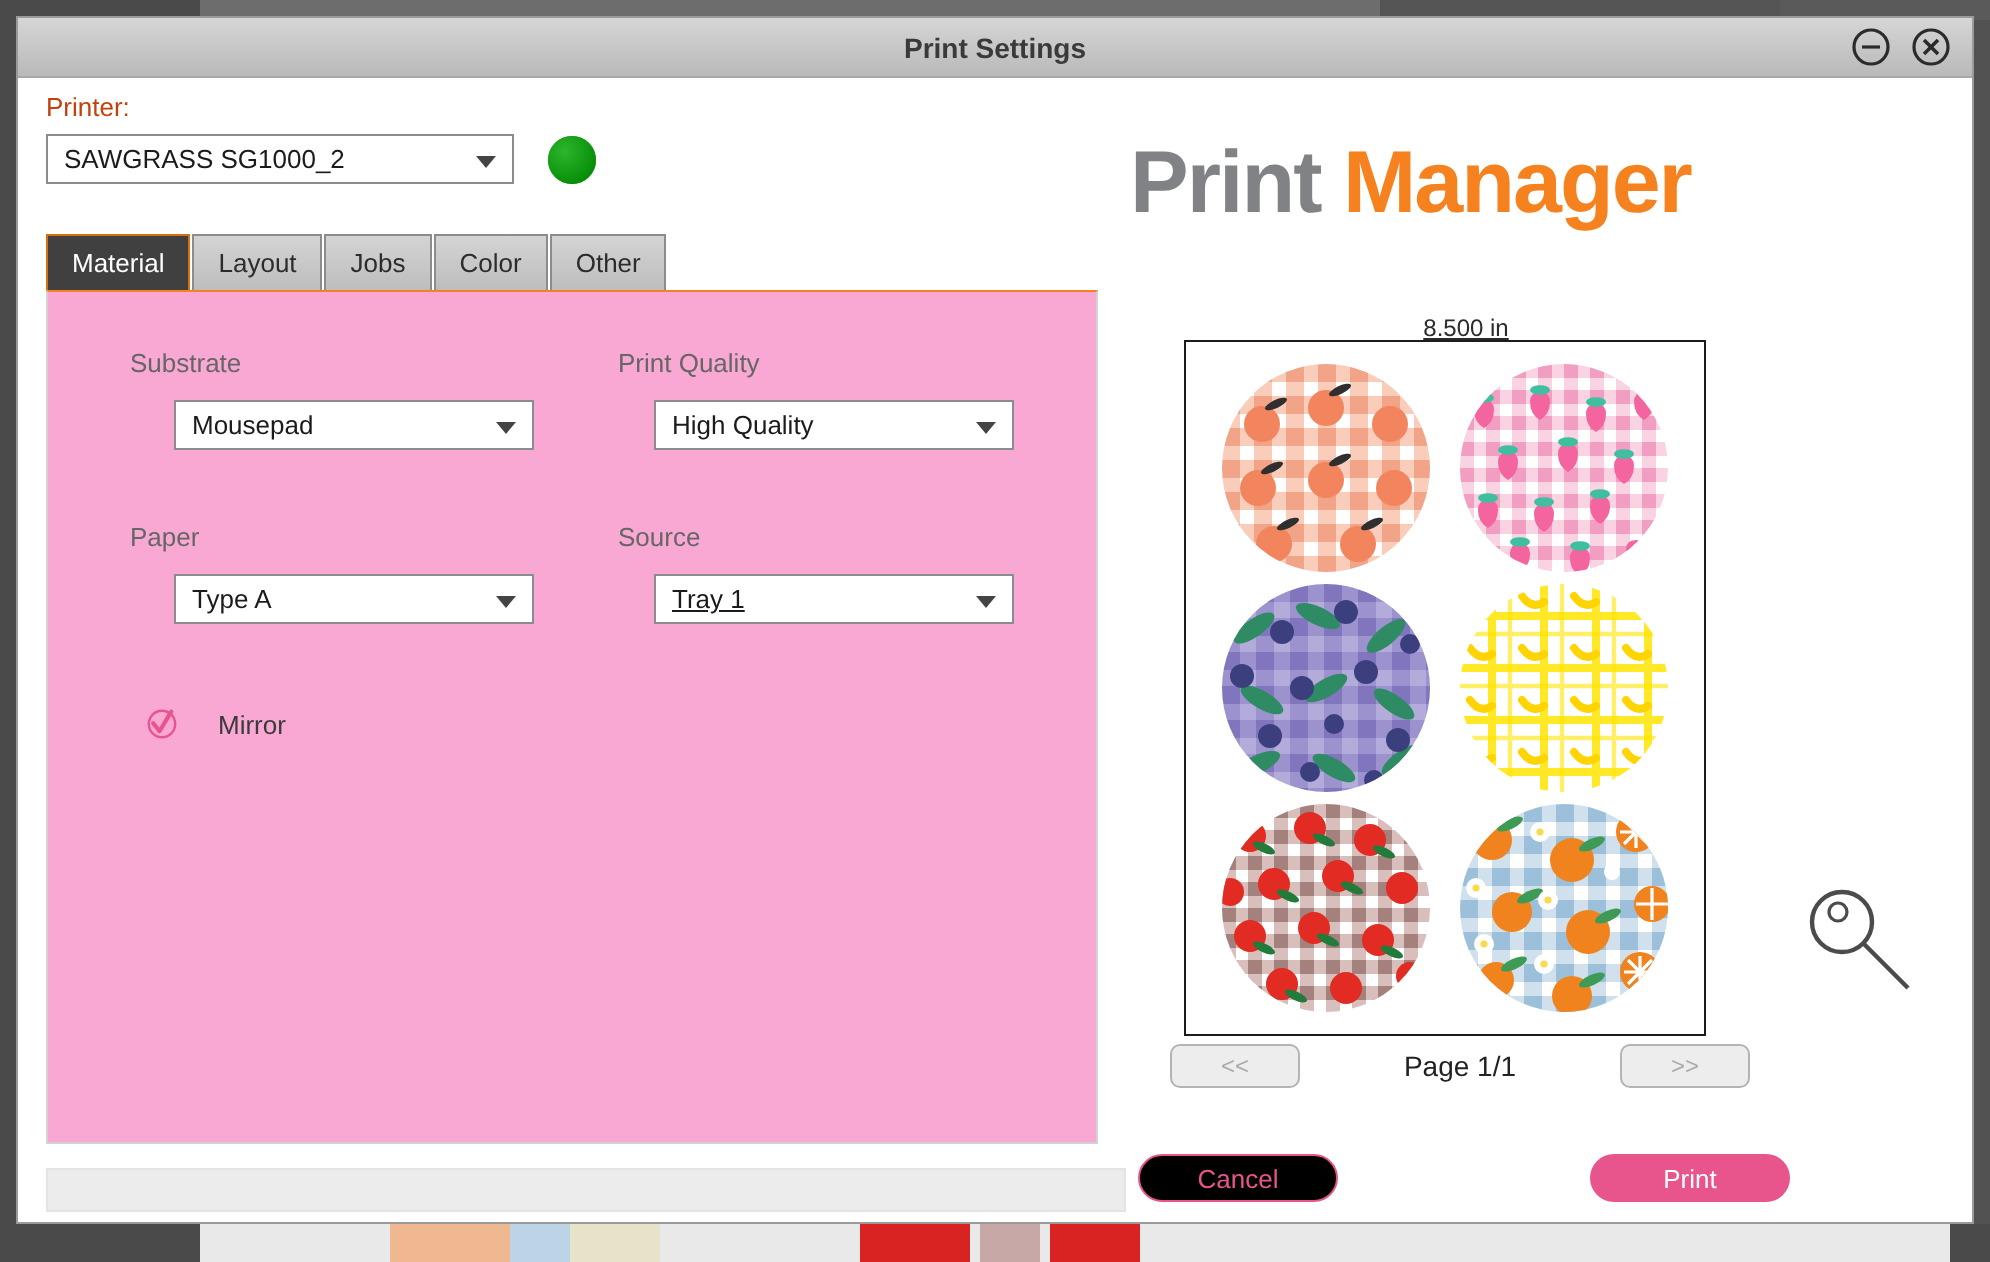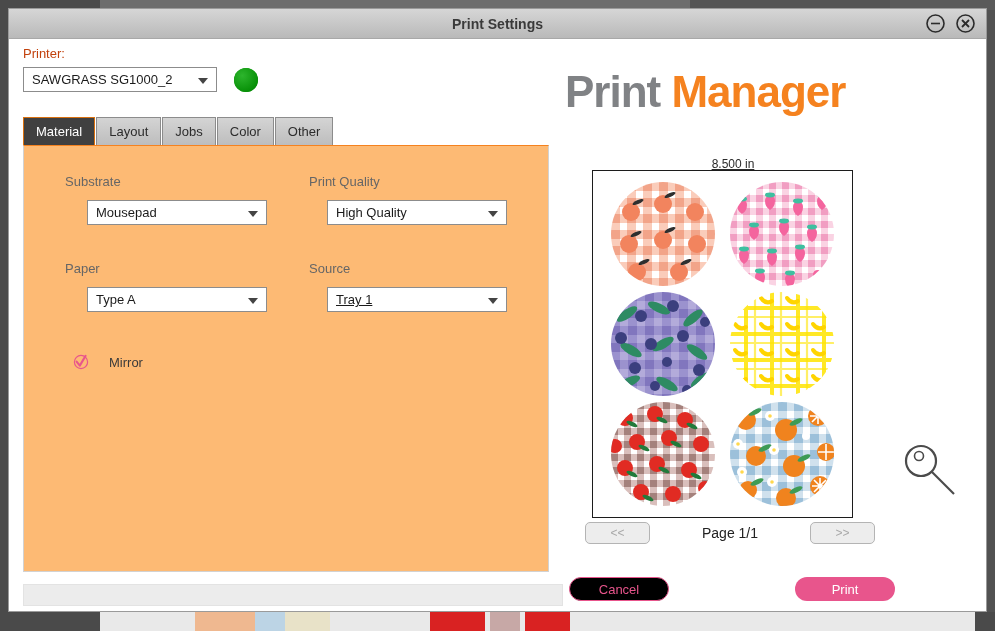--- a/index.html
+++ b/index.html
@@ -51,41 +51,41 @@
   .combo {
     position:relative; height:25px; background:#fff; border:1px solid #8c8c8c;
     display:flex; align-items:center; padding:0 22px 0 8px;
     font-size:13px; color:#1b1b1b; white-space:nowrap;
   }
   .combo .arrow {
     position:absolute; right:8px; top:50%; margin-top:-2px;
     width:0; height:0; border-left:5px solid transparent; border-right:5px solid transparent;
     border-top:6px solid #444;
   }
-  .combo-printer { width:194px; }
+  .combo-printer { width:234px; }
 
   .status-dot { width:24px; height:24px; border-radius:50%; background:#0a9b0a; }
   .status-dot-inner {
     width:24px;height:24px;border-radius:50%;
     background: radial-gradient(circle at 35% 32%, #2db52d 0%, #089108 70%, #067606 100%);
   }
 
   
   .tabs { position:absolute; left:14px; top:108px; display:flex; align-items:flex-end; }
   .tab {
     height:28px; padding:0 12px; display:flex; align-items:center; justify-content:center;
     font-size:13px; color:#2c2c2c; border:1px solid #8c8c8c; border-bottom:none;
     background: linear-gradient(to bottom, #d4d4d4 0%, #bdbdbd 100%);
     margin-right:1px;
   }
   .tab.active { background:#404040; color:#ffffff; border-color:#d9700f; }
 
   .tabpanel {
     position:absolute; left:14px; top:136px; width:526px; height:427px;
-    background:#fdba74; border:1px solid #d2d2d2; border-top:1px solid #F5821F;
+    background:#f9a8d4; border:1px solid #d2d2d2; border-top:1px solid #F5821F;
   }
 
   .field-label { position:absolute; font-size:13px; color:#666; }
   .combo-field { position:absolute; width:180px; }
 
   .check-row { position:absolute; left:63px; top:348px; display:flex; align-items:center; gap:20px; }
   .check-mark { width:16px; height:16px; }
   .check-label { font-size:13px; color:#3a3a3a; }
 
   .progressbar {

